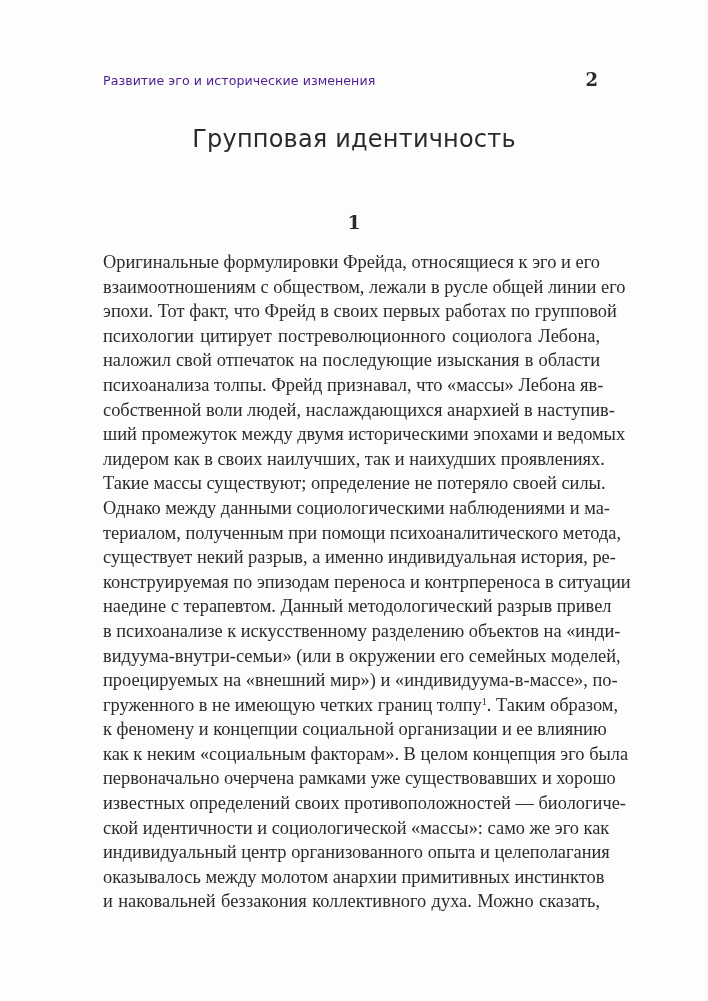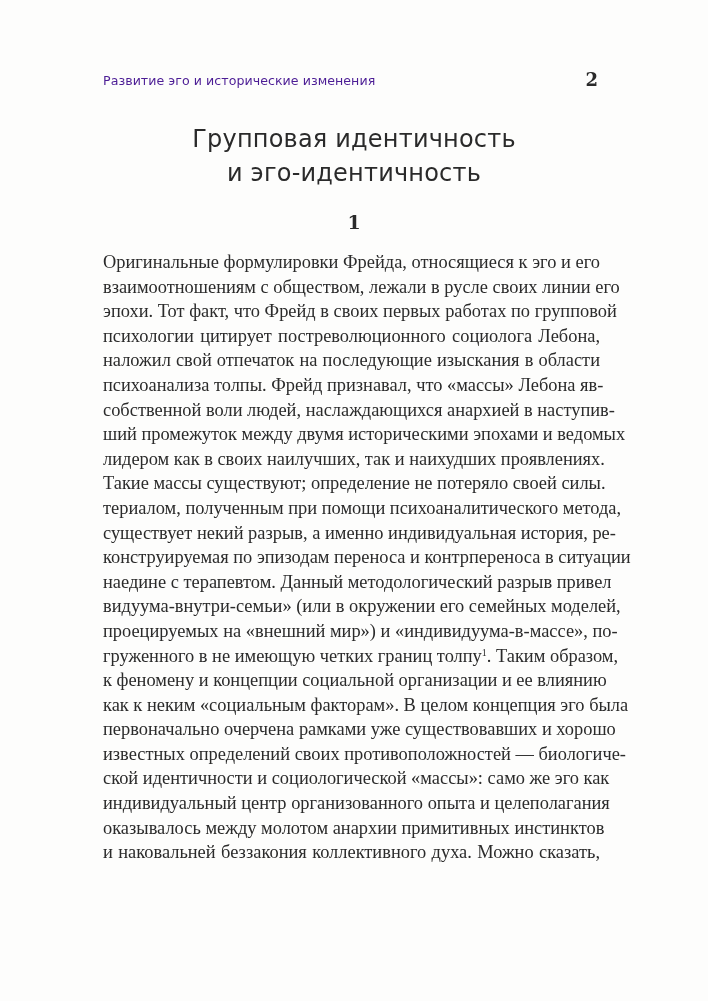--- a/index.html
+++ b/index.html
@@ -103,40 +103,41 @@
 
 <div class="page">
 
   <div class="running-header">
     <span class="running-title">Развитие эго и исторические изменения</span>
     <span class="page-number">2</span>
   </div>
 
   <h1 class="chapter-title">
     <span>Групповая идентичность</span>
-    <span>и эго-идентичность</span>
   </h1>
 
   <div class="section-number">1</div>
 
   <div class="body-text">
     <span class="line">Оригинальные формулировки Фрейда, относящиеся к эго и его</span>
-    <span class="line">взаимоотношениям с обществом, лежали в русле своих линии его</span>
+    <span class="line">взаимоотношениям с обществом, лежали в русле общей линии его</span>
     <span class="line">эпохи. Тот факт, что Фрейд в своих первых работах по групповой</span>
     <span class="line">психологии цитирует постреволюционного социолога Лебона,</span>
     <span class="line">наложил свой отпечаток на последующие изыскания в области</span>
     <span class="line">психоанализа толпы. Фрейд признавал, что «массы» Лебона яв-</span>
     <span class="line">собственной воли людей, наслаждающихся анархией в наступив-</span>
     <span class="line">ший промежуток между двумя историческими эпохами и ведомых</span>
     <span class="line">лидером как в своих наилучших, так и наихудших проявлениях.</span>
     <span class="line">Такие массы существуют; определение не потеряло своей силы.</span>
+    <span class="line">Однако между данными социологическими наблюдениями и ма-</span>
     <span class="line">териалом, полученным при помощи психоаналитического метода,</span>
     <span class="line">существует некий разрыв, а именно индивидуальная история, ре-</span>
     <span class="line">конструируемая по эпизодам переноса и контрпереноса в ситуации</span>
     <span class="line">наедине с терапевтом. Данный методологический разрыв привел</span>
+    <span class="line">в психоанализе к искусственному разделению объектов на «инди-</span>
     <span class="line">видуума-внутри-семьи» (или в окружении его семейных моделей,</span>
     <span class="line">проецируемых на «внешний мир») и «индивидуума-в-массе», по-</span>
     <span class="line"><span>груженного в не имеющую четких границ толпу</span><sup class="footnote-ref">1</sup><span>. Таким образом,</span></span>
     <span class="line">к феномену и концепции социальной организации и ее влиянию</span>
     <span class="line">как к неким «социальным факторам». В целом концепция эго была</span>
     <span class="line">первоначально очерчена рамками уже существовавших и хорошо</span>
     <span class="line">известных определений своих противоположностей — биологиче-</span>
     <span class="line">ской идентичности и социологической «массы»: само же эго как</span>
     <span class="line">индивидуальный центр организованного опыта и целеполагания</span>
     <span class="line">оказывалось между молотом анархии примитивных инстинктов</span>

